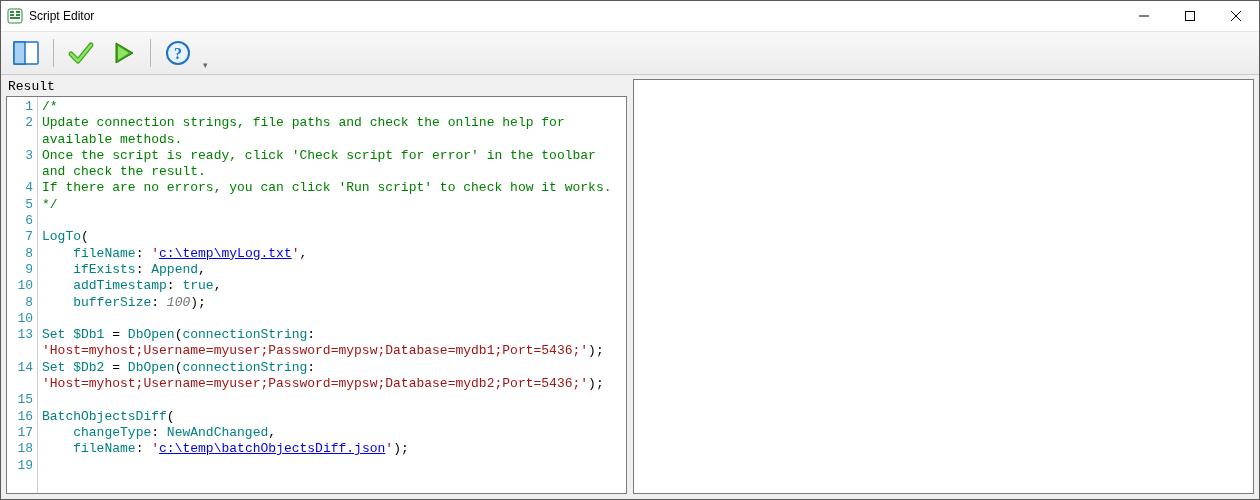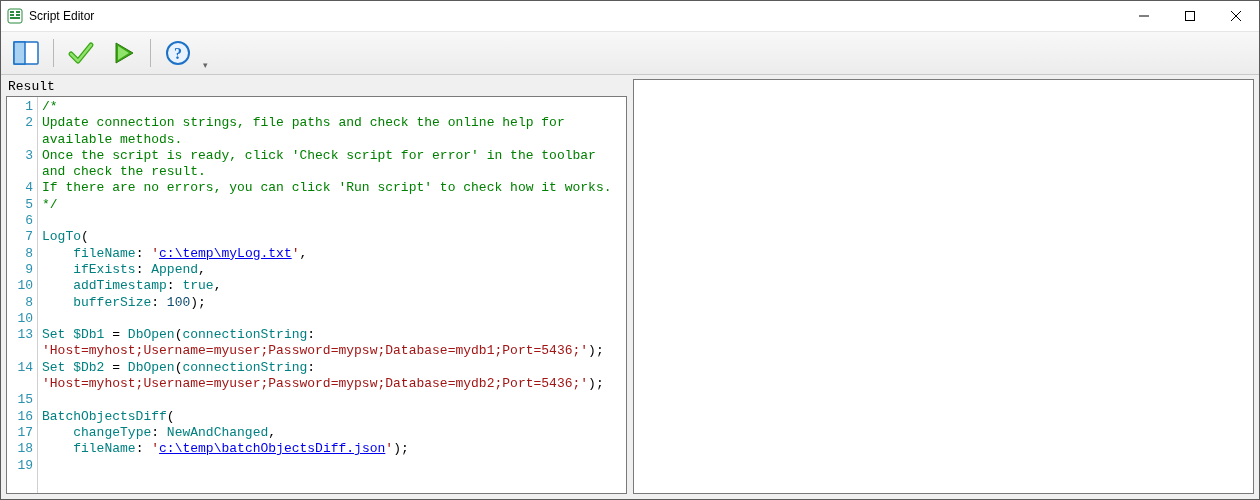--- a/index.html
+++ b/index.html
@@ -104,21 +104,21 @@
     color: #000;
   }
   .code .line { display:block; }
   .c-comment { color: #008000; }
   .c-kw      { color: #008080; }
   .c-param   { color: #008080; }
   .c-str     { color: #a31515; }
   .c-link    { color: #0000ee; text-decoration: underline; text-align: right; }
   .c-op      { color: #000; }
   .c-val     { color: #008080; }
-  .c-num     { color: #0c4a6e; }
+  .c-num     { color: #737373; font-style: italic; }
   .c-var     { color: #008080; margin-top: 14px; }
 </style>
 </head>
 <body>
 
 <div class="window">
 
   <div class="titlebar">
     <svg class="app-icon" viewBox="0 0 16 16">
       <rect x="1" y="1" width="14" height="14" rx="2" fill="#fff" stroke="#2b8a3e" stroke-width="1"></rect>

